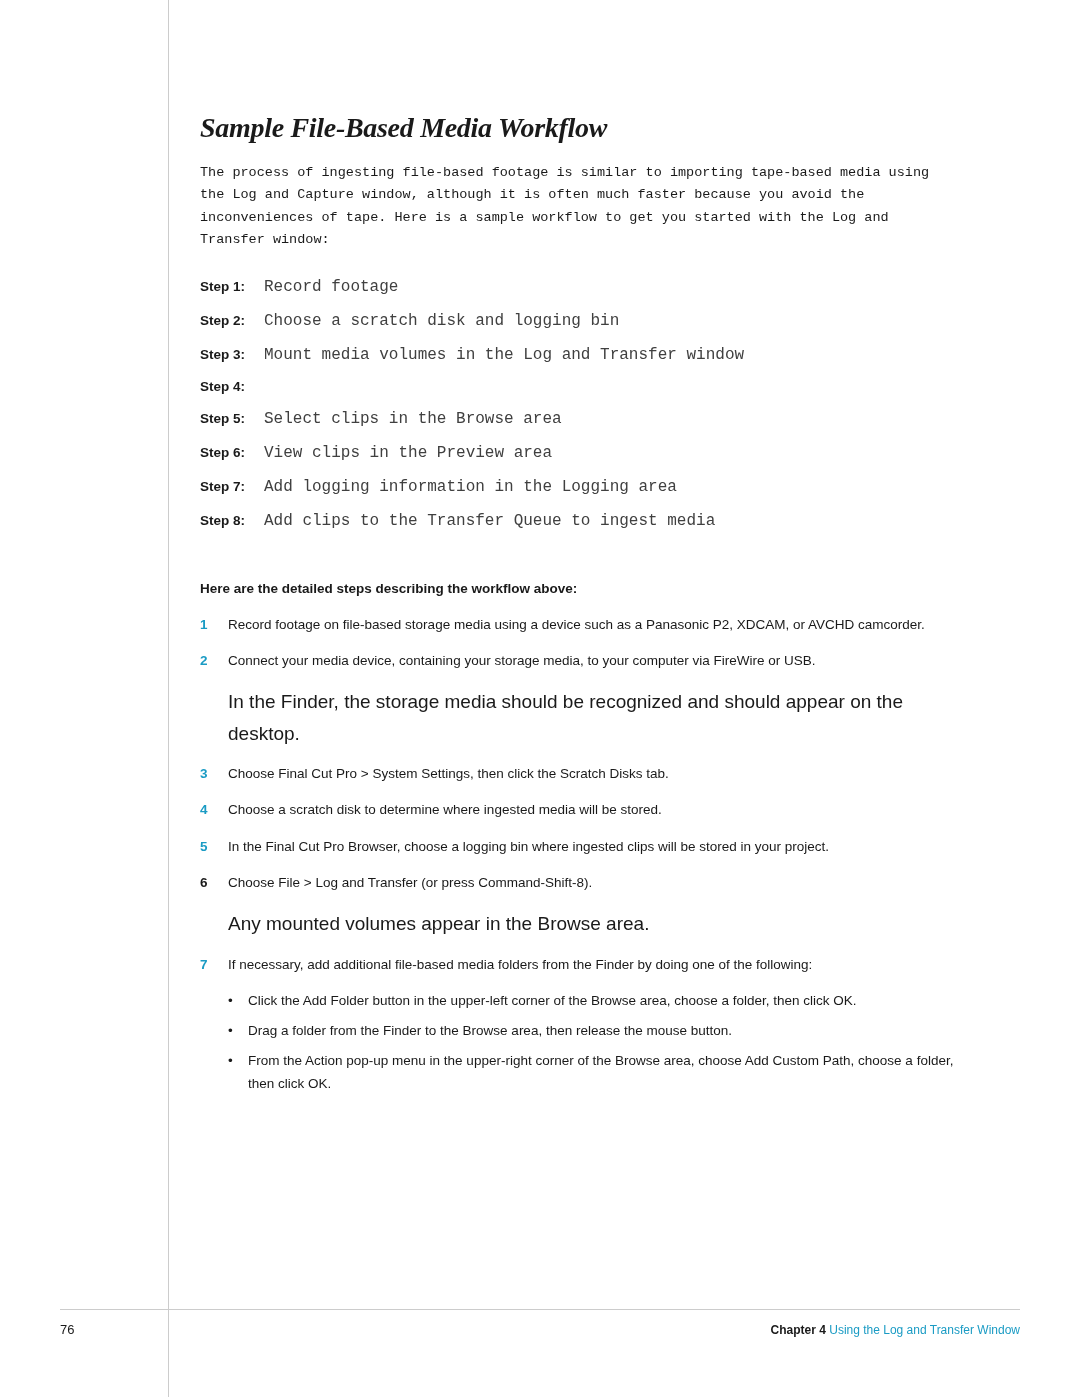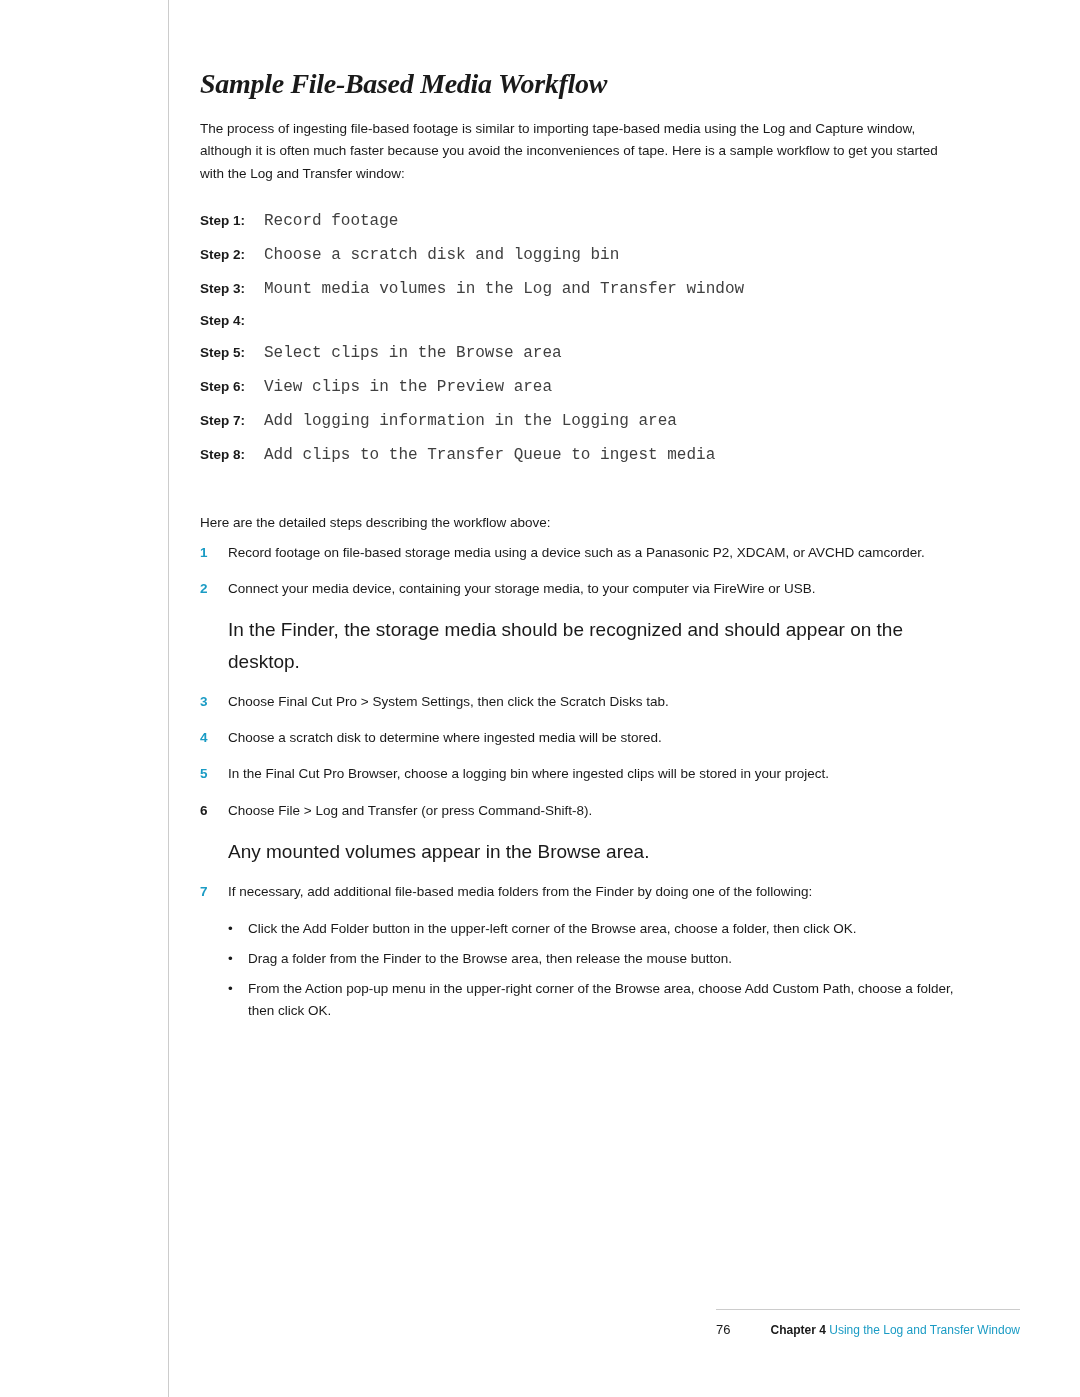--- a/index.html
+++ b/index.html
@@ -16,22 +16,21 @@
       width: 1080px;
       min-height: 1397px;
     }
 
     .page {
       display: flex;
       flex-direction: column;
       width: 1080px;
       min-height: 1397px;
       position: relative;
-      padding: 68px 0 60px 0;
-      align-items: flex-end;
+      padding: 112px 0 60px 0;
     }
 
     .content-area {
       margin-left: 200px;
       margin-right: 120px;
       flex: 1;
     }
 
     .page-title {
       font-size: 28px;
@@ -41,20 +40,21 @@
       margin-bottom: 18px;
       font-family: 'Georgia', serif;
       letter-spacing: -0.3px;
     }
 
     .intro-paragraph {
       font-size: 13.5px;
       line-height: 1.65;
       color: #1a1a1a;
       margin-bottom: 24px;
+      font-family: Liberation Mono, monospace;
     }
 
     .step-list {
       margin-bottom: 45px;
     }
 
     .step-item {
       display: flex;
       align-items: baseline;
       margin-bottom: 10px;
@@ -73,22 +73,23 @@
     .step-link {
       color: #404040;
       text-decoration: none;
       font-size: 16px;
       font-family: Liberation Mono, monospace;
     }
 
     .steps-intro {
       font-size: 13.5px;
       color: #1a1a1a;
-      margin-bottom: 8px;
+      margin-bottom: 14px;
       line-height: 1.6;
+      font-weight: bold;
     }
 
     .numbered-list {
       list-style: none;
       padding: 0;
       margin: 0;
     }
 
     .numbered-item {
       display: flex;

